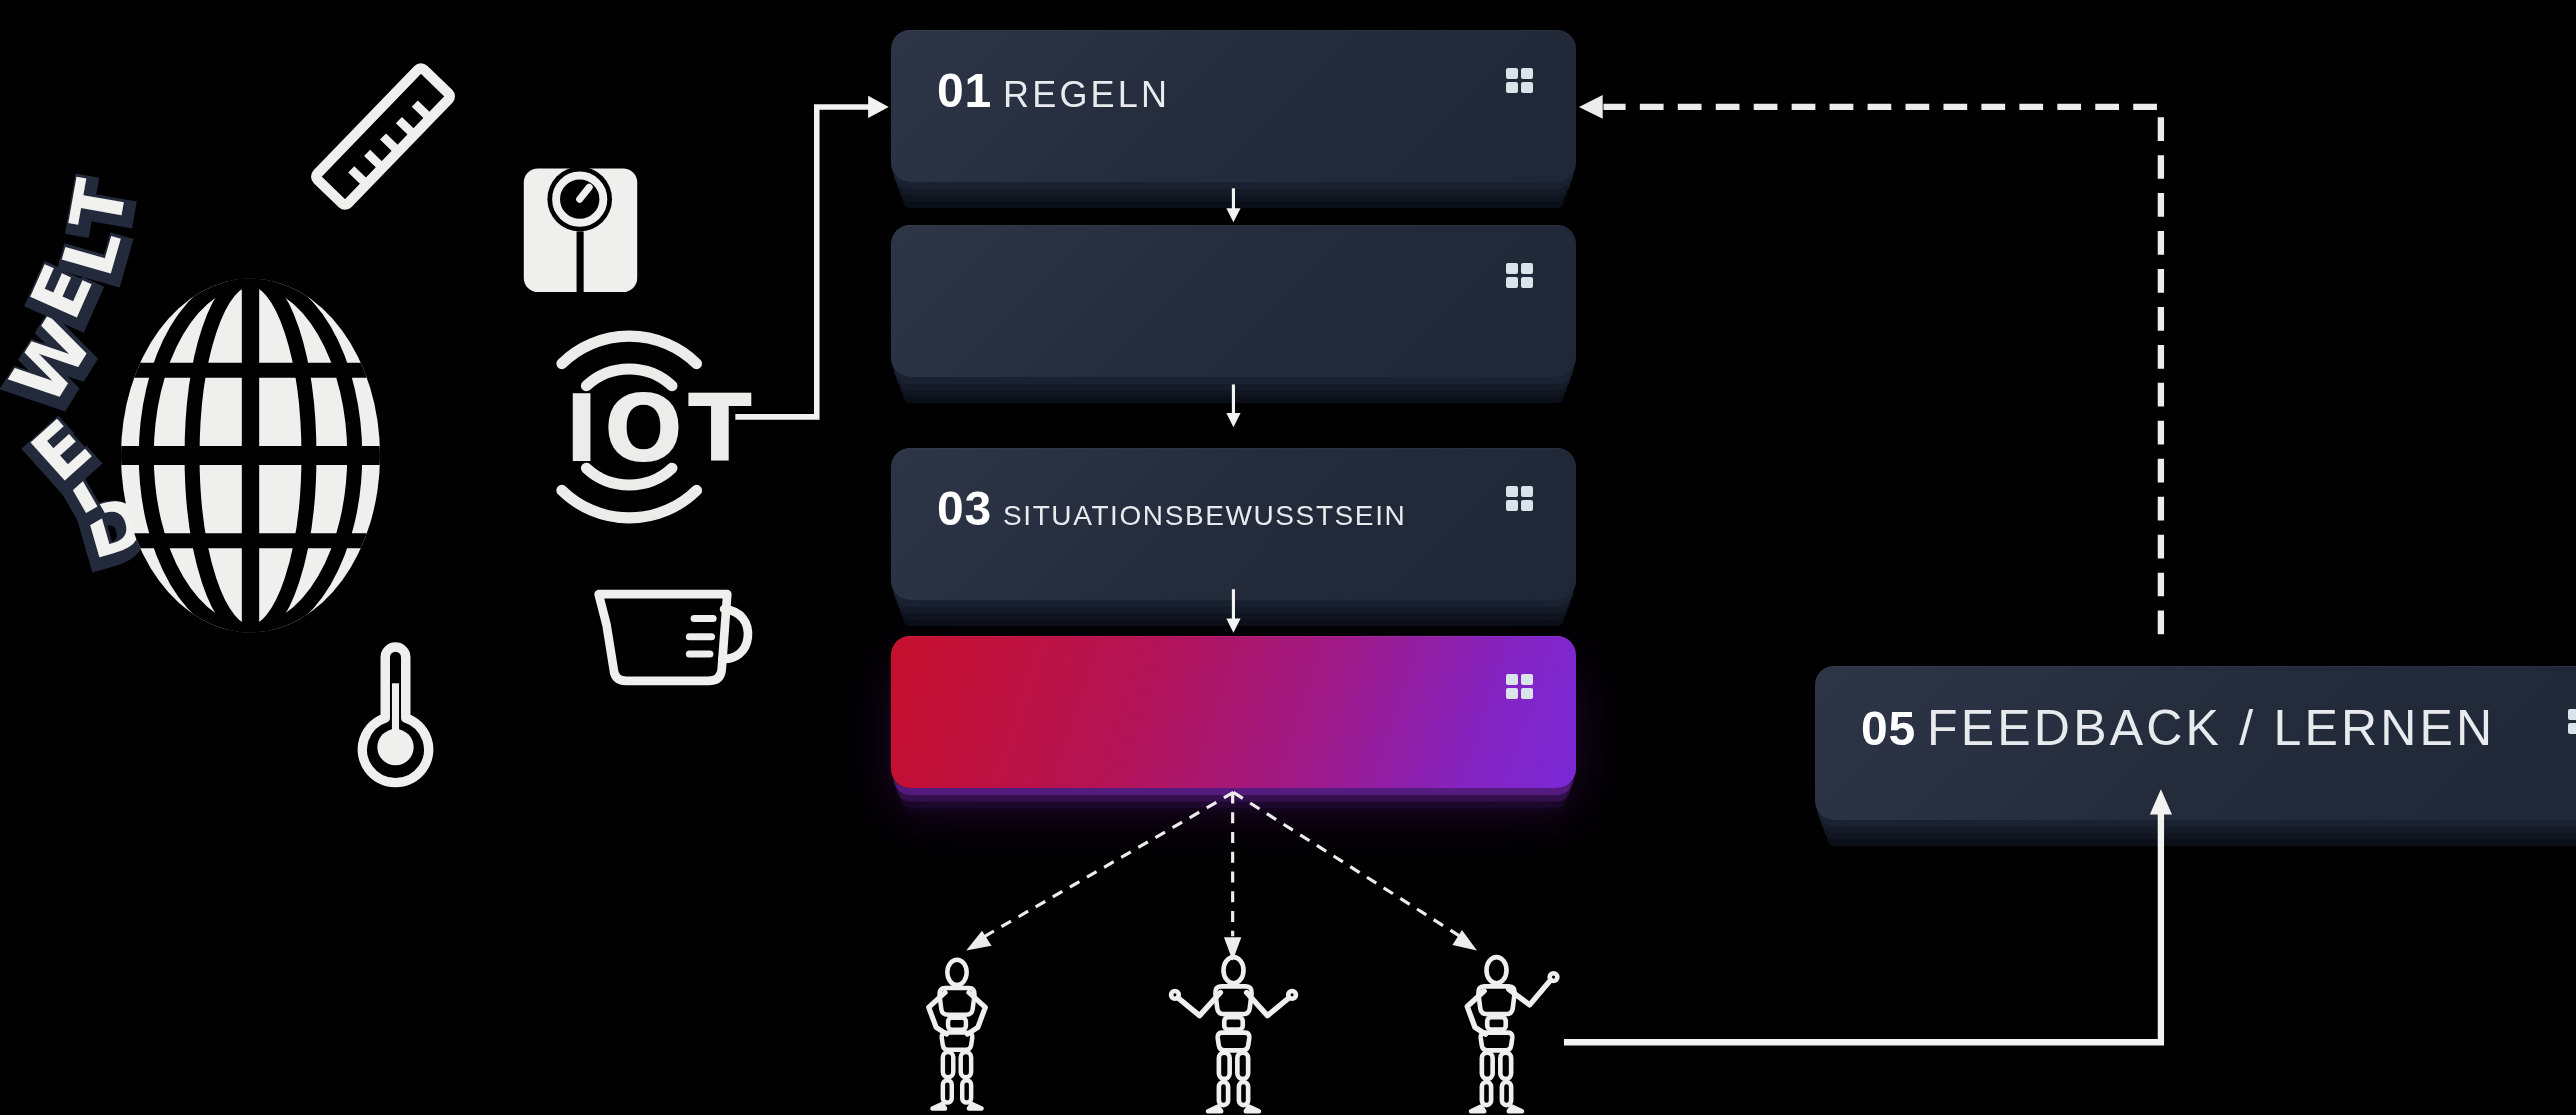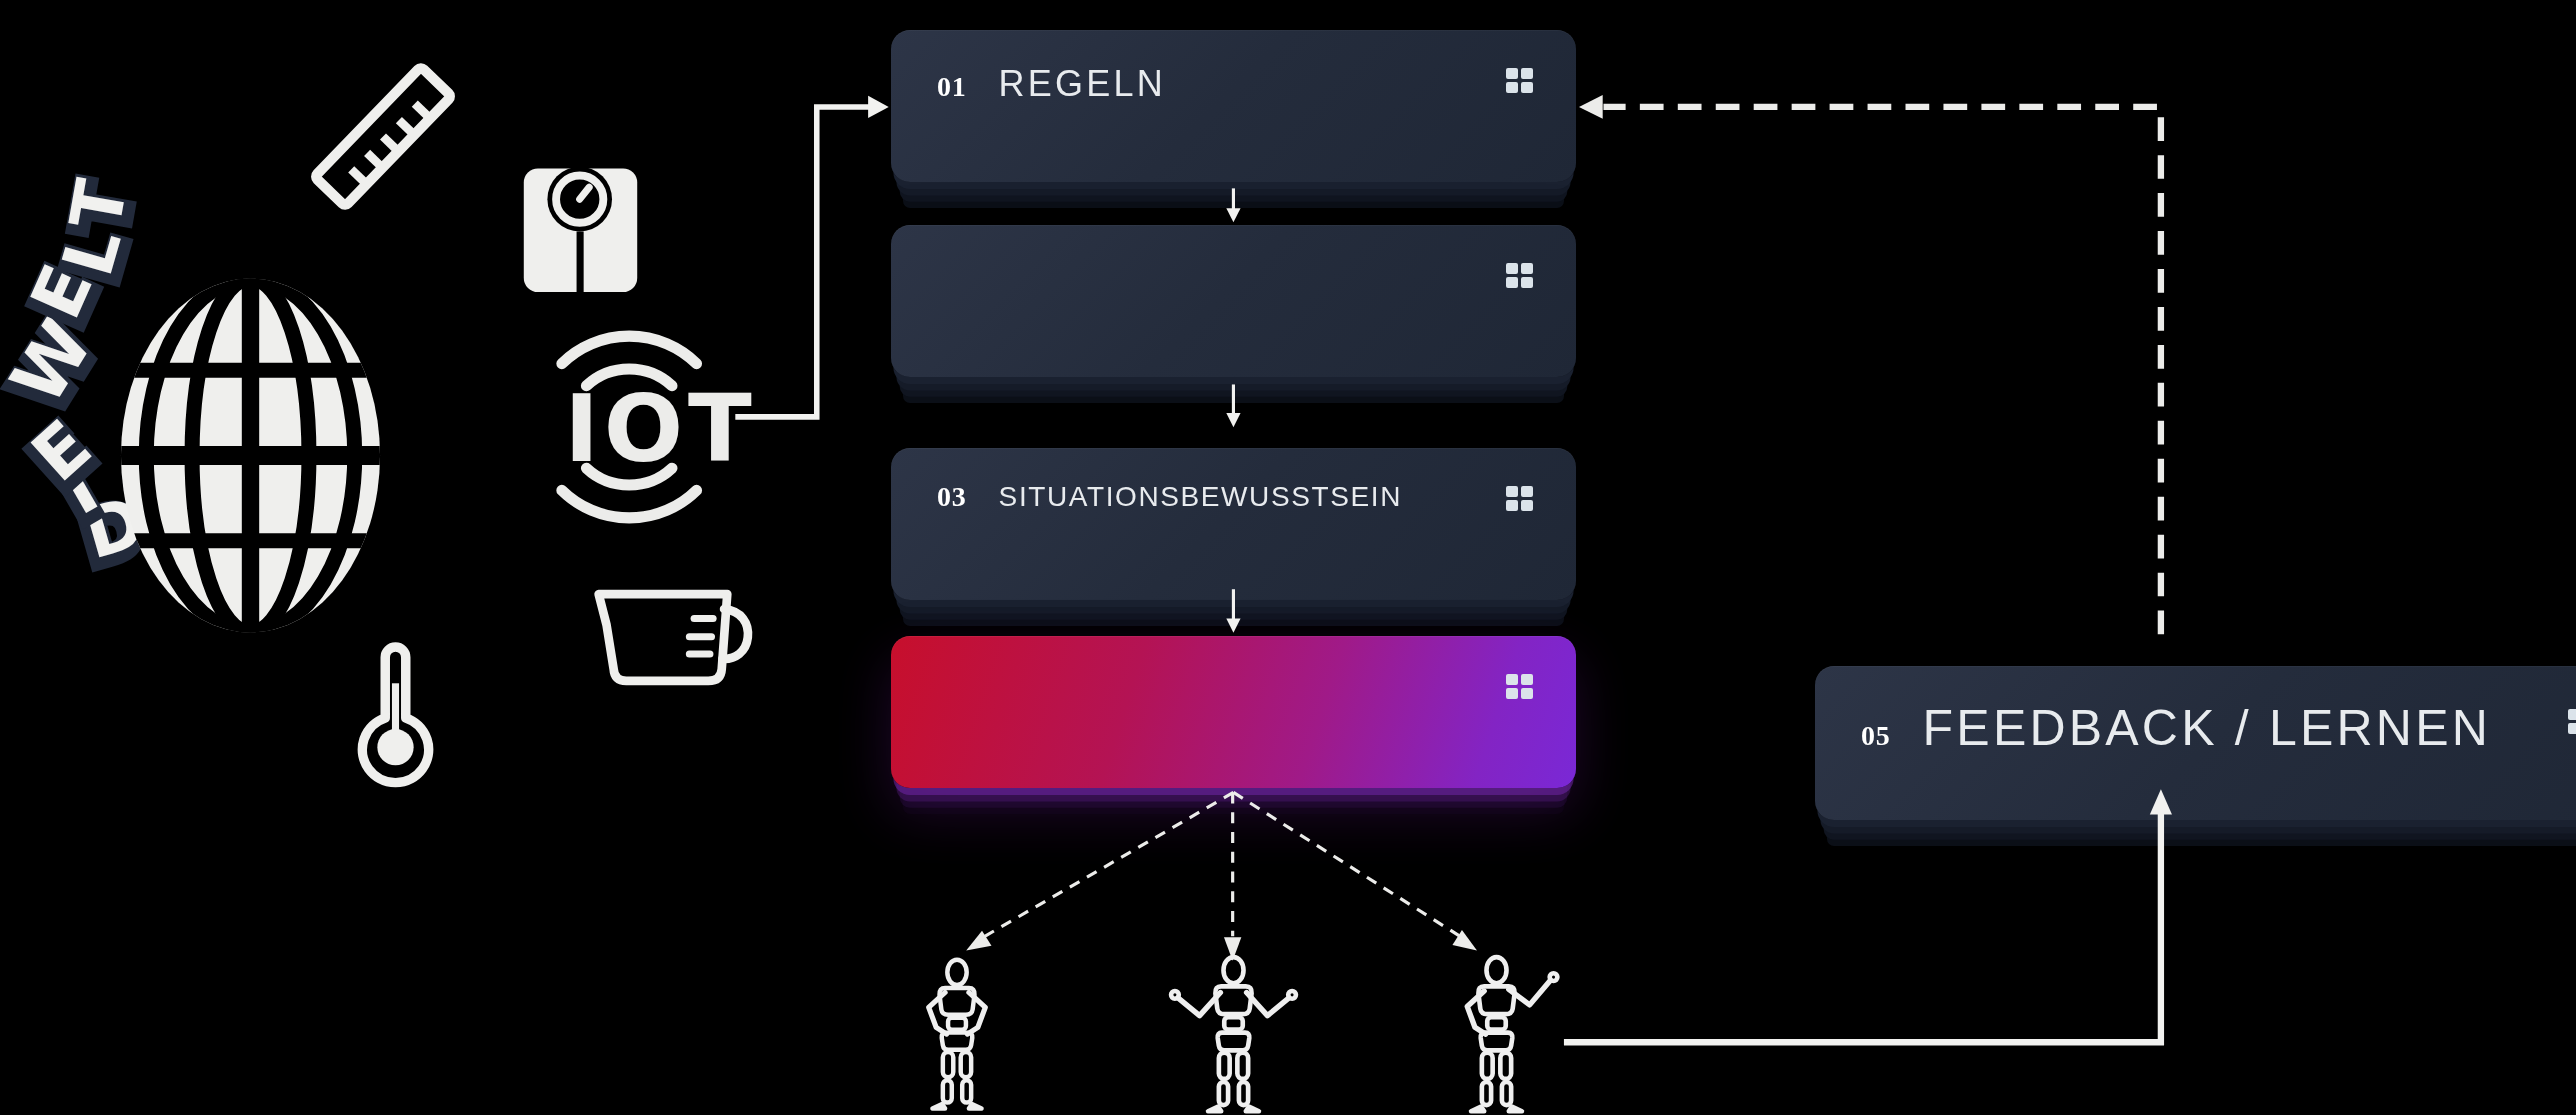--- a/index.html
+++ b/index.html
@@ -6,23 +6,23 @@
   #canvas{position:relative;width:2576px;height:1116px;background:#000;overflow:hidden;
           font-family:"Liberation Sans",sans-serif;}
 
   
   .step-box{position:absolute;left:891px;width:685px;height:152px;border-radius:19px;
             background:linear-gradient(135deg,#2d3547 0%,#242c3c 48%,#1f2736 100%);
             box-shadow:0 9.5px 0 -2.4px #1a2130,0 19px 0 -5.5px #151b28,0 28.5px 0 -8.7px #101520,
                        0 38px 0 -12px #0b0f17,0 24px 55px rgba(0,0,0,.75),
                        inset 0 0.8px 0 rgba(255,255,255,.05);}
   .step-box .row{position:absolute;left:46px;top:33px;display:flex;align-items:baseline;height:41px;}
-  .step-num{font-family:Liberation Serif, serif;font-weight:700;font-size:28px;
+  .step-num{font-family:Liberation Sans, sans-serif;font-weight:700;font-size:48px;
             color:#ffffff;letter-spacing:0.8px;}
-  .step-title{margin-left:32px;font-size:36px;font-weight:400;color:#e8ebee;letter-spacing:3.2px;
+  .step-title{margin-left:11px;font-size:36px;font-weight:400;color:#e8ebee;letter-spacing:3.2px;
               white-space:nowrap;}
   .b1{top:30px}.b2{top:225px}.b3{top:448px}.b4{top:636px}
   .b5{left:1815px;top:666px;width:827px;height:154px}
   .b3 .step-title{font-size:28px;letter-spacing:1.6px}
   .b4 .step-title{font-size:35px;letter-spacing:1.6px}
   .b5 .step-title{font-size:50px;letter-spacing:3.2px}
   .b4{background:linear-gradient(108deg,#c70f2c 0%,#b41354 35%,#a01a88 62%,#8324c4 86%,#7a28d6 100%);
       box-shadow:0 9.5px 0 -2.4px rgba(112,38,166,.55),0 19px 0 -5.5px rgba(84,28,126,.4),
                  0 28.5px 0 -8.7px rgba(58,19,88,.28),0 38px 0 -12px rgba(36,12,56,.18),
                  0 24px 55px rgba(90,20,120,.35),inset 0 0.8px 0 rgba(255,255,255,.08);}

